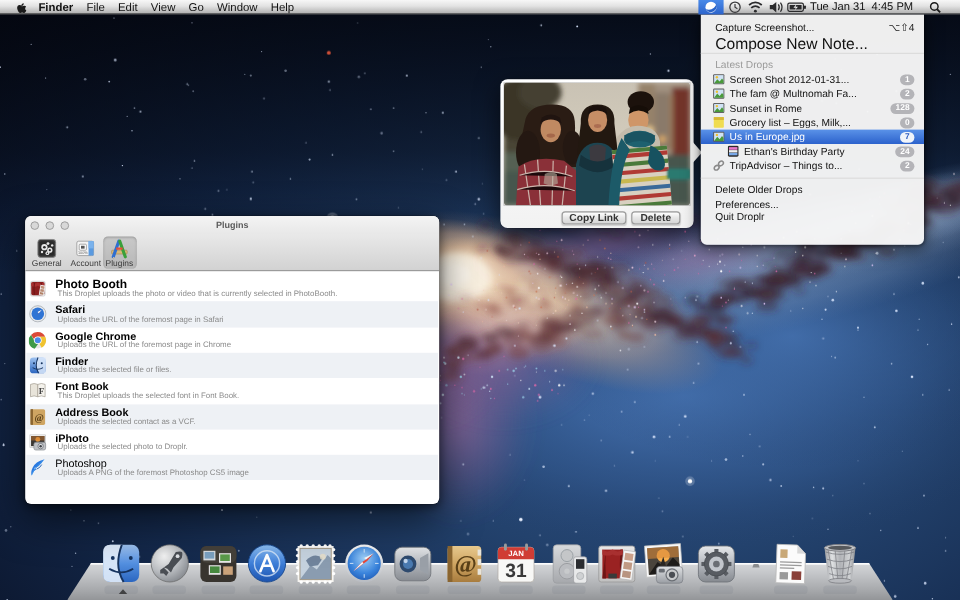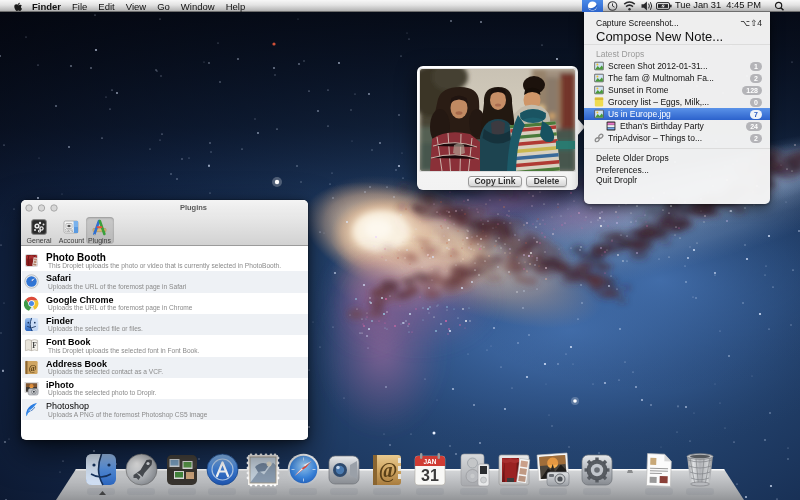--- a/index.html
+++ b/index.html
@@ -1433,21 +1433,21 @@
 <ellipse cx="18" cy="4.5" rx="13" ry="2.8" fill="#c4c6ca" stroke="#7e8084" stroke-width="0.8"></ellipse>
 <ellipse cx="18" cy="4.5" rx="10" ry="1.8" fill="#55585c"></ellipse>
 <path d="M6 8 q12 4 24 0 M7 14 q11 4 22 0 M8 20 q10 4 20 0 M9 26 q9 3.5 18 0" stroke="#808288" stroke-width="0.7" fill="none"></path>
 <path d="M8 6 l5 27 M14 7 l2.5 26 M22 7 l-2.5 26 M28 6 l-5 27" stroke="#84868a" stroke-width="0.7"></path>
 <ellipse cx="18" cy="32" rx="9.5" ry="2" fill="#b8babe" stroke="#7e8084" stroke-width="0.7"></ellipse>
     </g>
     <path d="M99 495 l3.5 -4 l3.5 4 z" fill="#2a2a2a" opacity="0.8"></path>
     <path d="M628 470 h4 l1 3 h-6 z" fill="#8a8c8e"></path>
   </svg>
 
-<div class="abs" style="left:21px;top:200px;width:287px;height:240px;border-radius:5px;background:#fff;box-shadow:0 12px 34px rgba(0,0,0,0.6),0 2px 8px rgba(0,0,0,0.45),0 0 0 0.5px rgba(0,0,0,0.3);z-index:20;overflow:hidden">
+<div class="abs" style="left:21px;top:180px;width:345px;height:240px;border-radius:5px;background:#fff;box-shadow:0 12px 34px rgba(0,0,0,0.6),0 2px 8px rgba(0,0,0,0.45),0 0 0 0.5px rgba(0,0,0,0.3);z-index:20;overflow:hidden">
  <div class="abs" style="left:0;top:0;width:345px;height:15px;background:linear-gradient(180deg,#f4f4f4,#e8e8e8)">
   <svg class="abs" style="left:4px;top:4px" width="36" height="8" viewBox="0 0 36 8">
    <circle cx="4" cy="4" r="3.2" fill="#d8d8d8" stroke="#9a9a9a" stroke-width="0.8"></circle>
    <circle cx="16.5" cy="4" r="3.2" fill="#d8d8d8" stroke="#9a9a9a" stroke-width="0.8"></circle>
    <circle cx="29" cy="4" r="3.2" fill="#d8d8d8" stroke="#9a9a9a" stroke-width="0.8"></circle>
   </svg>
   <div style="text-align:center;font-size:7.5px;font-weight:bold;color:#5a5a5a;line-height:16px">Plugins</div>
  </div>
  <div class="abs" style="left:0;top:15px;width:345px;height:31px;background:linear-gradient(180deg,#e9e9e9,#d2d2d2);border-bottom:1px solid #9b9b9b">
   <div class="abs" style="left:9.5px;top:4px;width:17px;height:17px"><svg width="16" height="16" viewBox="0 0 16 16">

